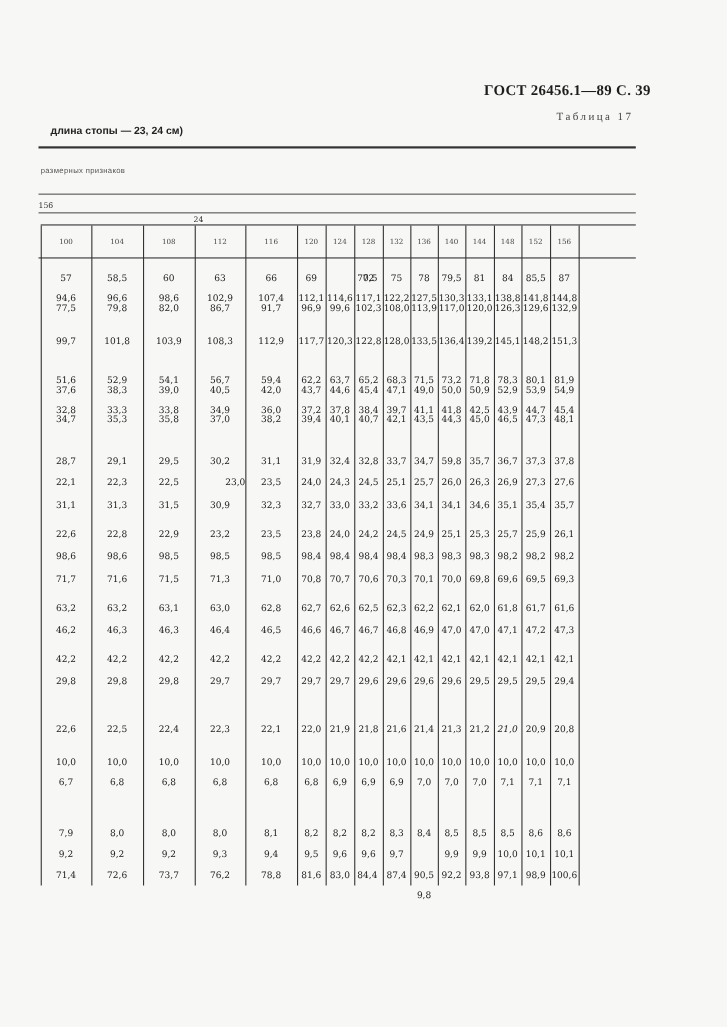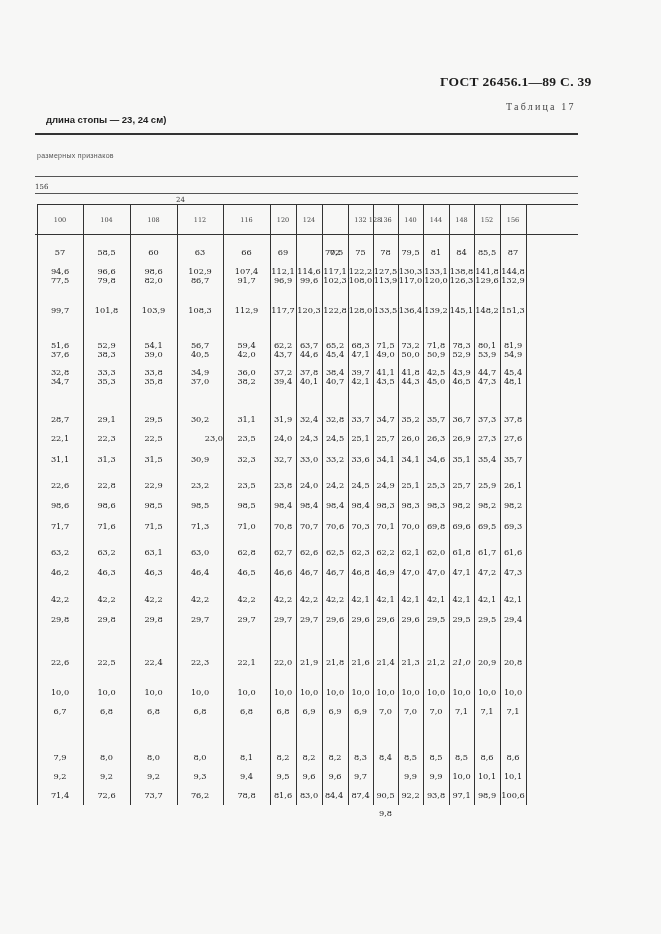--- a/index.html
+++ b/index.html
@@ -97,21 +97,21 @@
     <div class="vline" style="left: 437px; height: 600px;"></div>
     <div class="vline" style="left: 463px; height: 600px;"></div>
     <div class="vline" style="left: 489px; height: 600px;"></div>
     <div class="hcell" style="left: 0px; width: 46px;">100</div>
     <div class="hcell" style="left: 46px; width: 47px;">104</div>
     <div class="hcell" style="left: 93px; width: 47px;">108</div>
     <div class="hcell" style="left: 140px; width: 46px;">112</div>
     <div class="hcell" style="left: 186px; width: 47px;">116</div>
     <div class="hcell" style="left: 233px; width: 26px;">120</div>
     <div class="hcell" style="left: 259px; width: 26px;">124</div>
-    <div class="hcell" style="left: 285px; width: 26px; padding-left: 40px;">128</div>
+    <div class="hcell" style="left: 285px; width: 26px;">128</div>
     <div class="hcell" style="left: 311px; width: 25px;">132</div>
     <div class="hcell" style="left: 336px; width: 25px;">136</div>
     <div class="hcell" style="left: 361px; width: 25px;">140</div>
     <div class="hcell" style="left: 386px; width: 26px;">144</div>
     <div class="hcell" style="left: 412px; width: 25px;">148</div>
     <div class="hcell" style="left: 437px; width: 26px;">152</div>
     <div class="hcell" style="left: 463px; width: 26px;">156</div>
     <div class="cell" style="left: 0px; width: 46px; top: 43px;">57</div>
     <div class="cell" style="left: 46px; width: 47px; top: 43px;">58,5</div>
     <div class="cell" style="left: 93px; width: 47px; top: 43px;">60</div>
@@ -235,21 +235,21 @@
     <div class="cell" style="left: 0px; width: 46px; top: 210px;">28,7</div>
     <div class="cell" style="left: 46px; width: 47px; top: 210px;">29,1</div>
     <div class="cell" style="left: 93px; width: 47px; top: 210px;">29,5</div>
     <div class="cell" style="left: 140px; width: 46px; top: 210px;">30,2</div>
     <div class="cell" style="left: 186px; width: 47px; top: 210px;">31,1</div>
     <div class="cell" style="left: 233px; width: 26px; top: 210px;">31,9</div>
     <div class="cell" style="left: 259px; width: 26px; top: 210px;">32,4</div>
     <div class="cell" style="left: 285px; width: 26px; top: 210px;">32,8</div>
     <div class="cell" style="left: 311px; width: 25px; top: 210px;">33,7</div>
     <div class="cell" style="left: 336px; width: 25px; top: 210px;">34,7</div>
-    <div class="cell" style="left: 361px; width: 25px; top: 210px;">35,2</div>
+    <div class="cell" style="left: 361px; width: 25px; top: 210px;">59,8</div>
     <div class="cell" style="left: 386px; width: 26px; top: 210px;">35,7</div>
     <div class="cell" style="left: 412px; width: 25px; top: 210px;">36,7</div>
     <div class="cell" style="left: 437px; width: 26px; top: 210px;">37,3</div>
     <div class="cell" style="left: 463px; width: 26px; top: 210px;">37,8</div>
     <div class="cell" style="left: 0px; width: 46px; top: 229px;">22,1</div>
     <div class="cell" style="left: 46px; width: 47px; top: 229px;">22,3</div>
     <div class="cell" style="left: 93px; width: 47px; top: 229px;">22,5</div>
     <div class="cell" style="left: 140px; width: 46px; top: 229px; text-align: right;">23,0</div>
     <div class="cell" style="left: 186px; width: 47px; top: 229px;">23,5</div>
     <div class="cell" style="left: 233px; width: 26px; top: 229px;">24,0</div>

